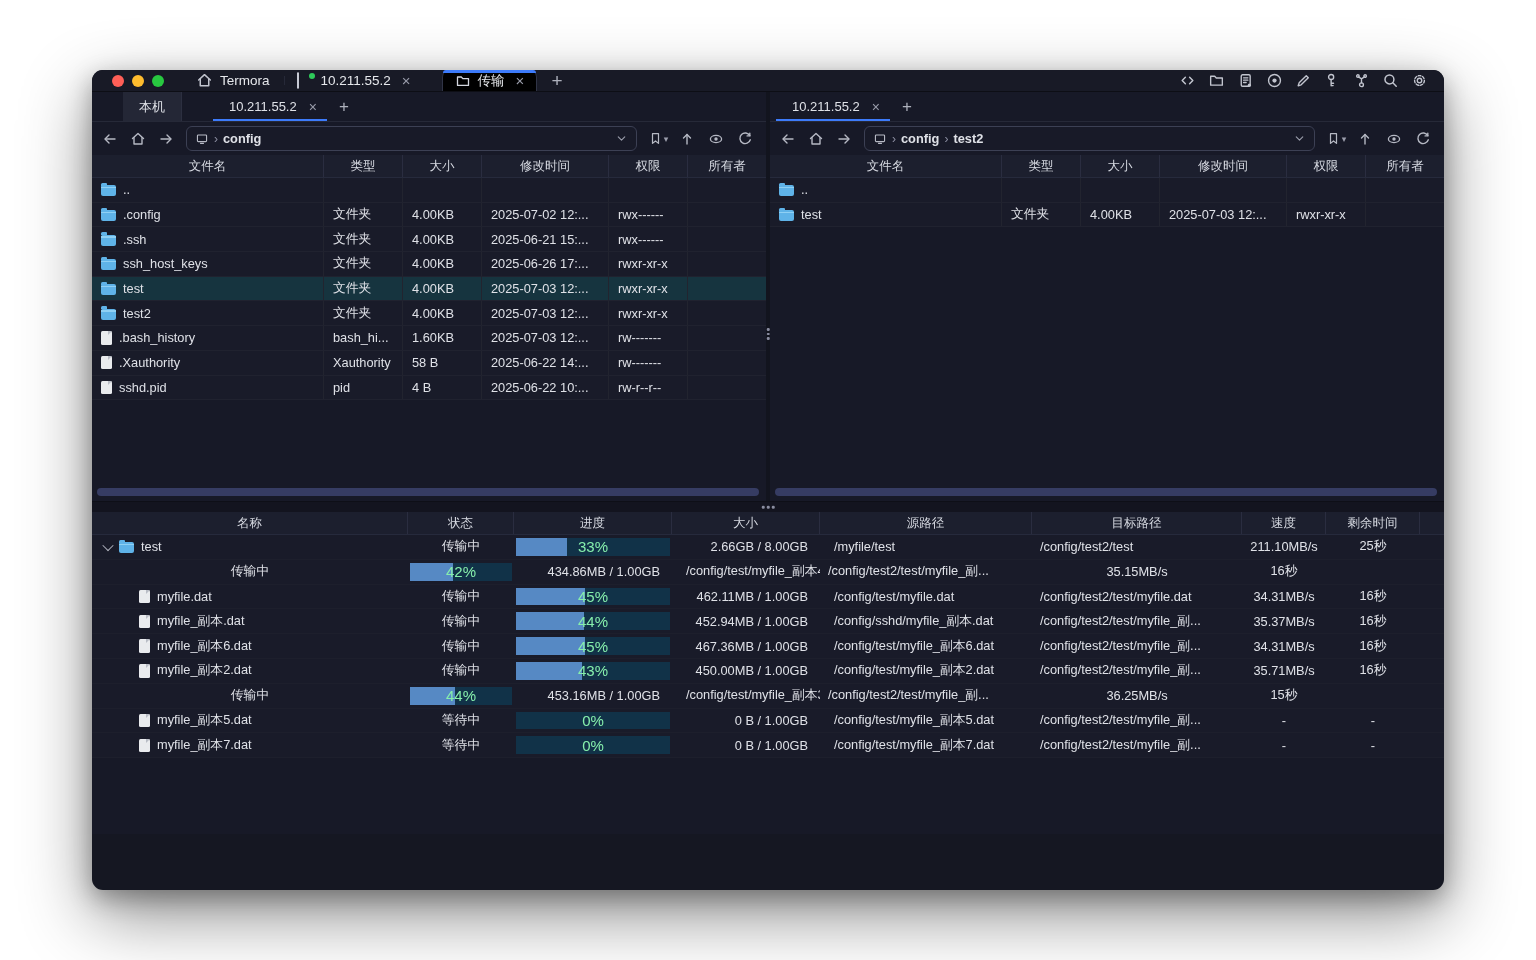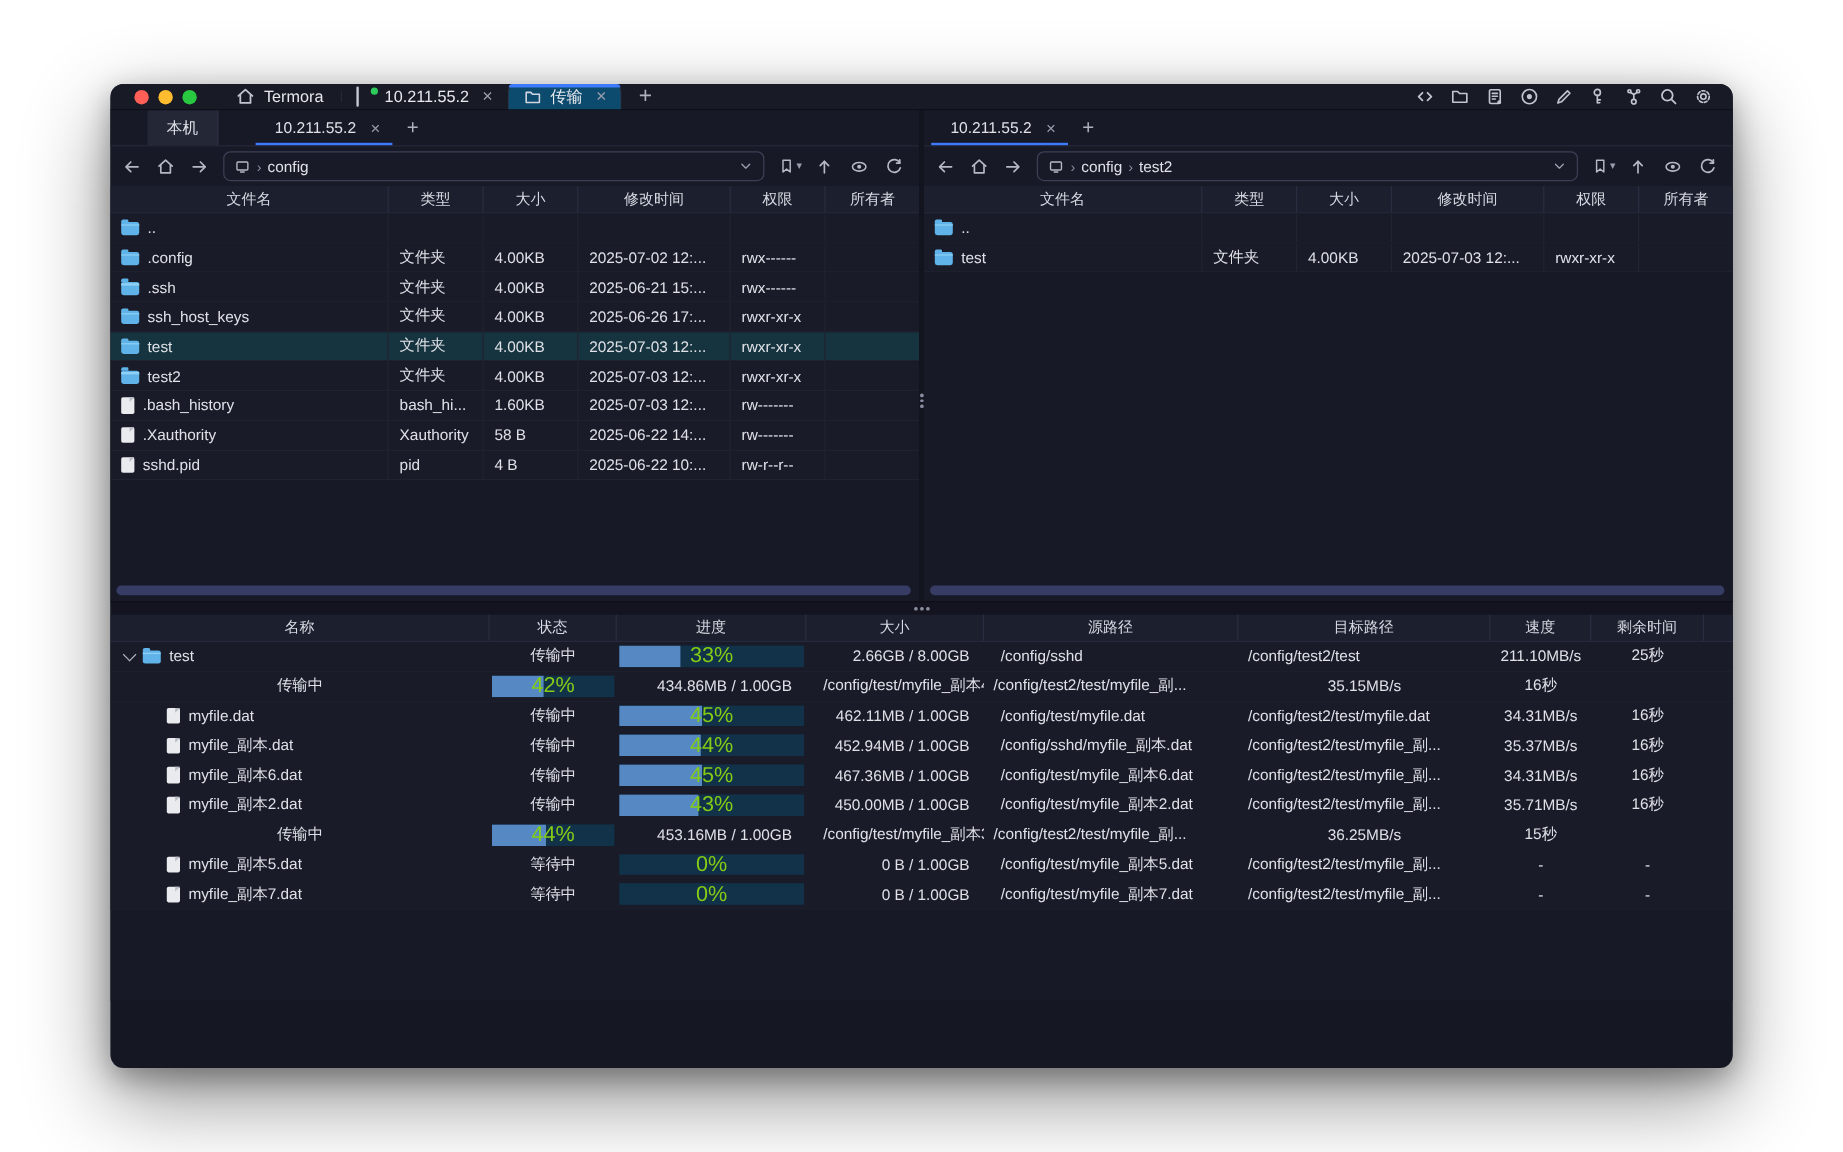--- a/index.html
+++ b/index.html
@@ -12,21 +12,21 @@
     color:#e2e4e9; font-size:13px;
   }
   
   .titlebar { height:22px; background:#181a26; display:flex; align-items:stretch; border-bottom:1px solid #0d0e15; }
   .traffic { display:flex; align-items:center; gap:8px; padding:0 18px 0 20px; }
   .tl { width:12px; height:12px; border-radius:50%; }
   .app-tab { display:flex; align-items:center; gap:7px; padding:0 14px; color:#e6e8ec; font-size:13.5px; }
   .tb-sep { width:1px; background:#262938; margin:6px 0; }
   .title-tab { display:flex; align-items:center; gap:7px; padding:0 12px; position:relative; color:#e6e8ec; font-size:13.5px; }
   .title-tab .close { color:#9a9dab; font-size:15px; margin-left:4px; cursor:default; }
-  .title-tab.active { background:#0c4a6e; border-left:1px solid #303446; border-right:1px solid #303446; border-radius:7px 7px 0 0; }
+  .title-tab.active { background:#000000; border-left:1px solid #303446; border-right:1px solid #303446; border-radius:7px 7px 0 0;margin-left:19px; }
   .title-tab.active::before { content:""; position:absolute; left:0; top:0; right:0; height:3px; background:#3d7bfa; border-radius:7px 7px 0 0; }
   .term-ic { position:relative; width:17px; height:15px; }
   .term-ic .box { width:15px; height:13px; border:1.4px solid #c7cad4; border-radius:3px; margin-top:2px; }
   .term-ic .dot { position:absolute; right:-1px; top:0; width:6px; height:6px; border-radius:50%; background:#2ecb5a; }
   .tb-plus { display:flex; align-items:center; padding:0 14px; font-size:19px; color:#aeb1bc; }
   .tb-spacer { flex:1; }
   .tb-icons { display:flex; align-items:center; gap:11px; padding-right:16px; color:#c2c5cf; }
   .tb-icons .ib { width:18px; height:18px; display:flex; align-items:center; justify-content:center; }
   
   .panels { display:flex; height:409px; }
@@ -39,21 +39,21 @@
   .ptab { display:flex; align-items:center; gap:6px; padding:0 16px; font-size:13px; color:#dfe1e7; position:relative;margin-left:31px; }
   .ptab.first { background:#242736; border-right:1px solid #2c2f40; }
   .ptab.active { padding-right:10px; }
   .ptab.active::after { content:""; position:absolute; left:0; right:0; bottom:0; height:2.5px; background:#3d7bfa; }
   .ptab .close { color:#9a9dab; font-size:14px; margin-left:6px; }
   .ptab-plus { display:flex; align-items:center; padding:0 12px; font-size:17px; color:#aeb1bc; }
   
   .ptoolbar { height:33px; display:flex; align-items:center; gap:4px; padding:0 8px 0 6px; color:#b6b9c4; }
   .nav-btn { width:24px; height:24px; display:flex; align-items:center; justify-content:center; }
   .pathbox { flex:1; height:25px; margin:0 4px; border:1px solid #3c4054; border-radius:6px; background:#181a28; display:flex; align-items:center; padding:0 8px; gap:5px; color:#dfe1e7; }
-  .pathbox .seg { font-size:12.8px; }
+  .pathbox .seg { font-size:12.8px;font-weight:bold; }
   .pathbox .chev { color:#8b8ea0; font-size:12px; }
   .pathbox .dd { margin-left:auto; }
   .pt-icons { display:flex; align-items:center; gap:3px; }
   .pt-icons .nav-btn { width:26px; }
   .bm-wrap { display:flex; align-items:center; }
   .caret { font-size:9px; color:#9a9dab; margin-left:1px; }
   
   .ftable { }
   .fhead { display:grid; grid-template-columns:232px 79px 79px 127px 79px 1fr; height:23px; background:#1c1f2e; border-bottom:1px solid #262a3c; }
   .fhead .hc { display:flex; align-items:center; justify-content:center; font-size:12.5px; color:#d7dae2; border-right:1px solid #2a2d40; }
@@ -85,21 +85,21 @@
   .tc.name.child { padding-left:47px; }
   .tc.status { justify-content:center; }
   .tc.prog { padding:3px 2px; }
   .tc.size { justify-content:flex-end; padding-right:12px; }
   .tc.path { padding-left:14px; }
   .tc.tpath { padding-left:8px; }
   .tc.speed, .tc.eta { justify-content:center; }
   .tree-caret { width:8px; height:8px; border-left:1.6px solid #aeb1bc; border-bottom:1.6px solid #aeb1bc; transform:rotate(-45deg) translate(1px,-1px); flex:0 0 auto; margin-left:4px; }
   .pbar { position:relative; width:100%; height:100%; background:#113248; overflow:hidden; }
   .pbar .pfill { position:absolute; left:0; top:0; bottom:0; background:#5689c4; }
-  .pbar .plabel { position:absolute; inset:0; display:flex; align-items:center; justify-content:center; font-size:18px; color:#84cc16; }
+  .pbar .plabel { position:absolute; inset:0; display:flex; align-items:center; justify-content:center; font-size:15px; color:#86efac; }
   svg { display:block; }
 </style>
 </head>
 <body>
 
 <div class="stage">
 <div class="window">
 
   <div class="titlebar">
     <div class="traffic">
@@ -527,21 +527,21 @@
             <span>test</span>
           </div>
       <div class="tc status">传输中</div>
       <div class="tc prog">
             <div class="pbar">
               <div class="pfill" style="width: 33%;"></div>
               <div class="plabel">33%</div>
             </div>
           </div>
       <div class="tc size">2.66GB / 8.00GB</div>
-      <div class="tc path">/config/sshd</div>
+      <div class="tc path">/myfile/test</div>
       <div class="tc tpath">/config/test2/test</div>
       <div class="tc speed">211.10MB/s</div>
       <div class="tc eta">25秒</div>
       <div class="tc"></div>
     </div>
 
     <div class="trow">
       <div class="tc status">传输中</div>
       <div class="tc prog">
             <div class="pbar">

